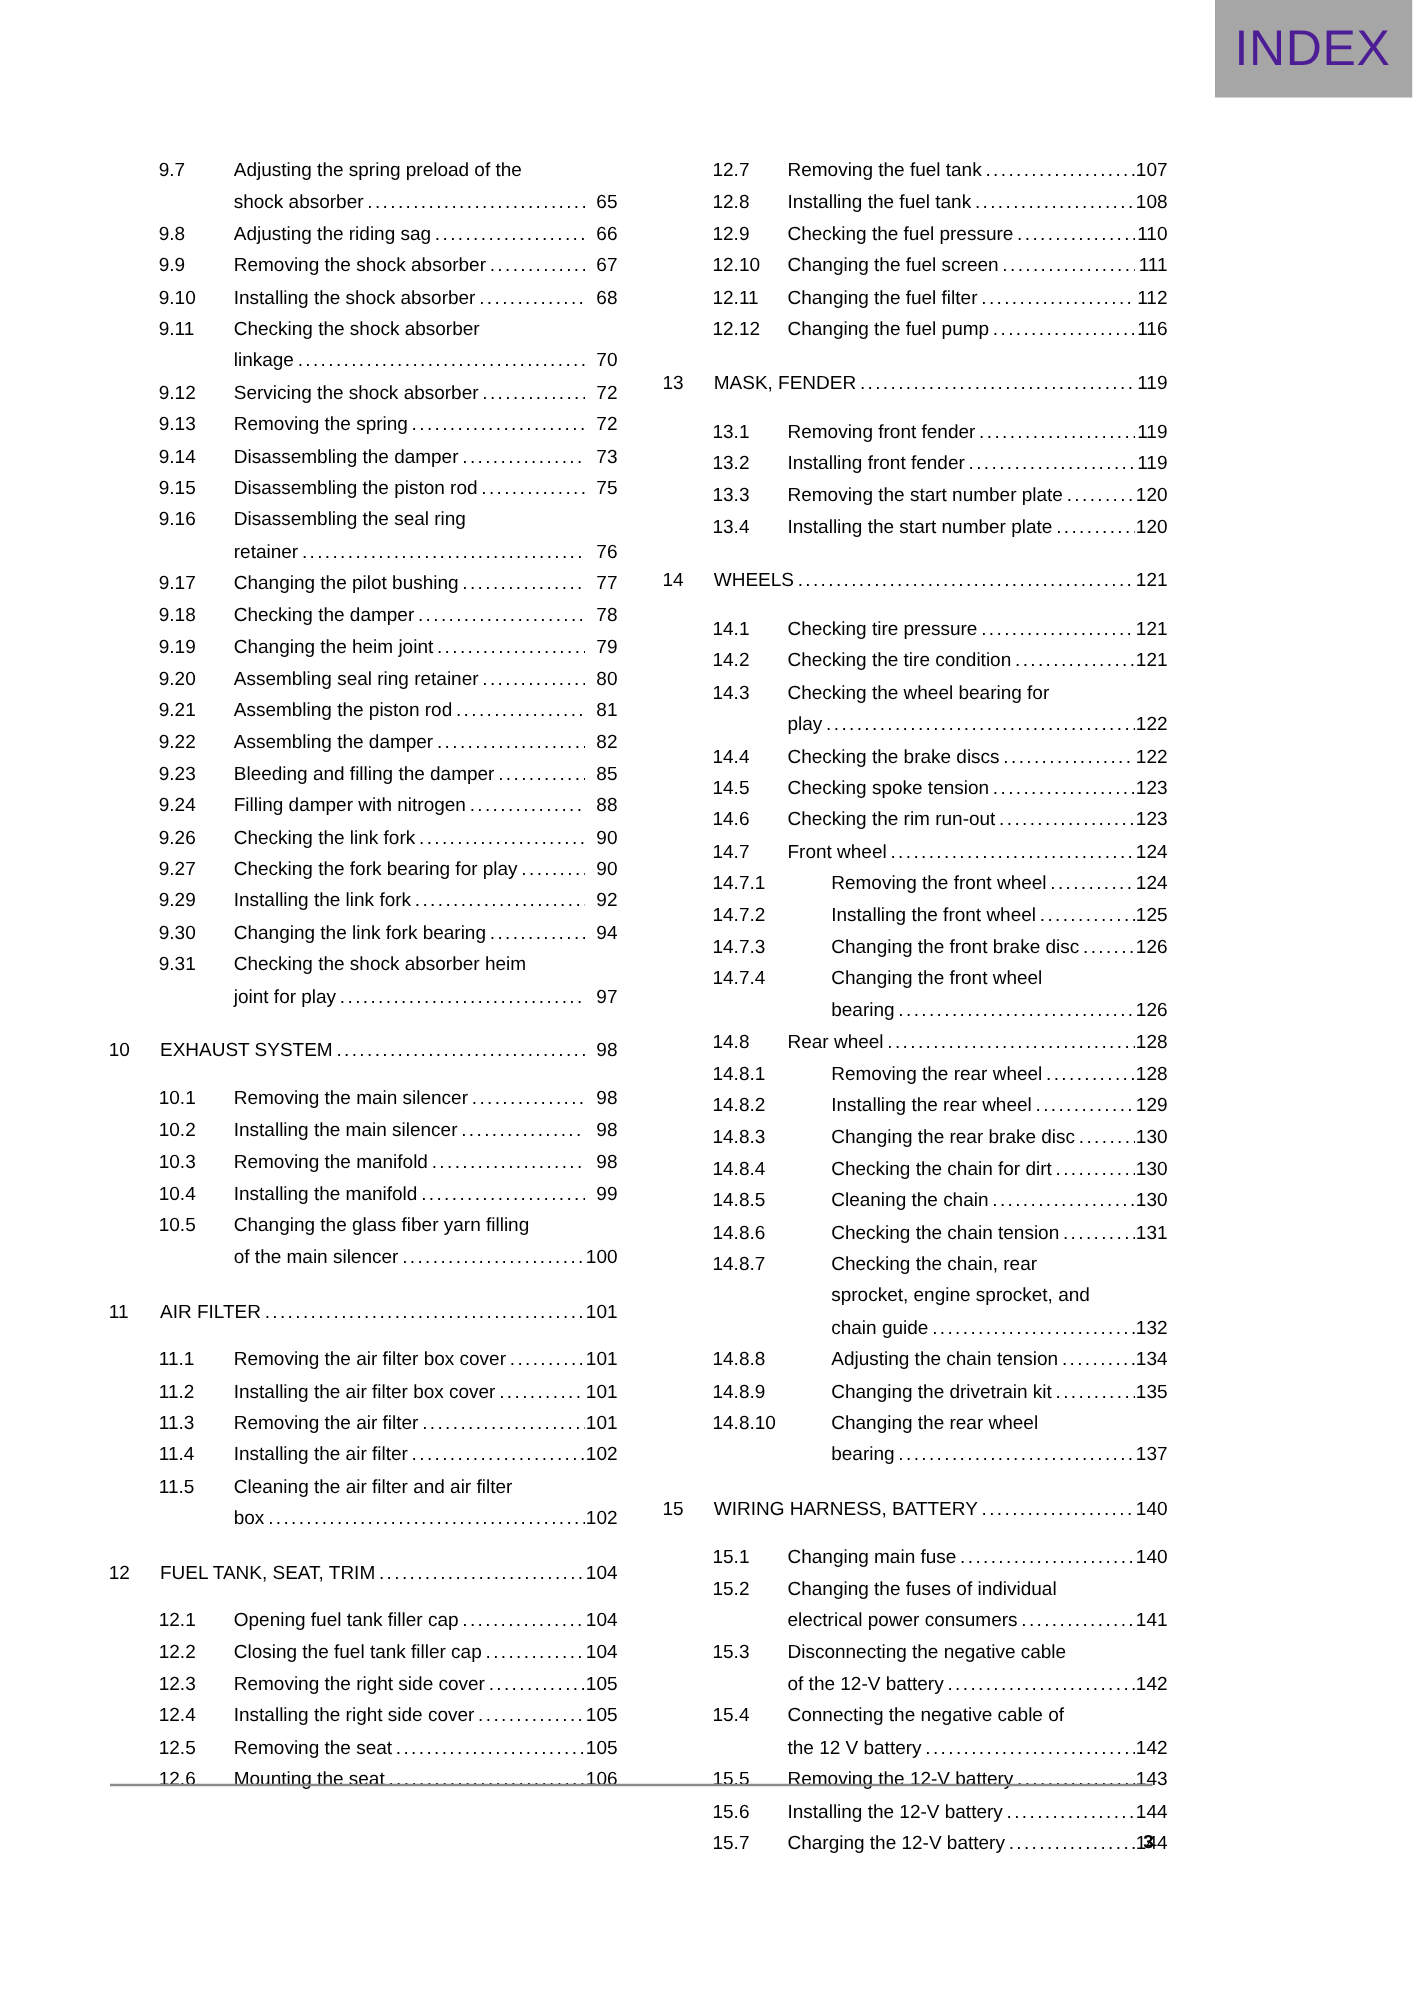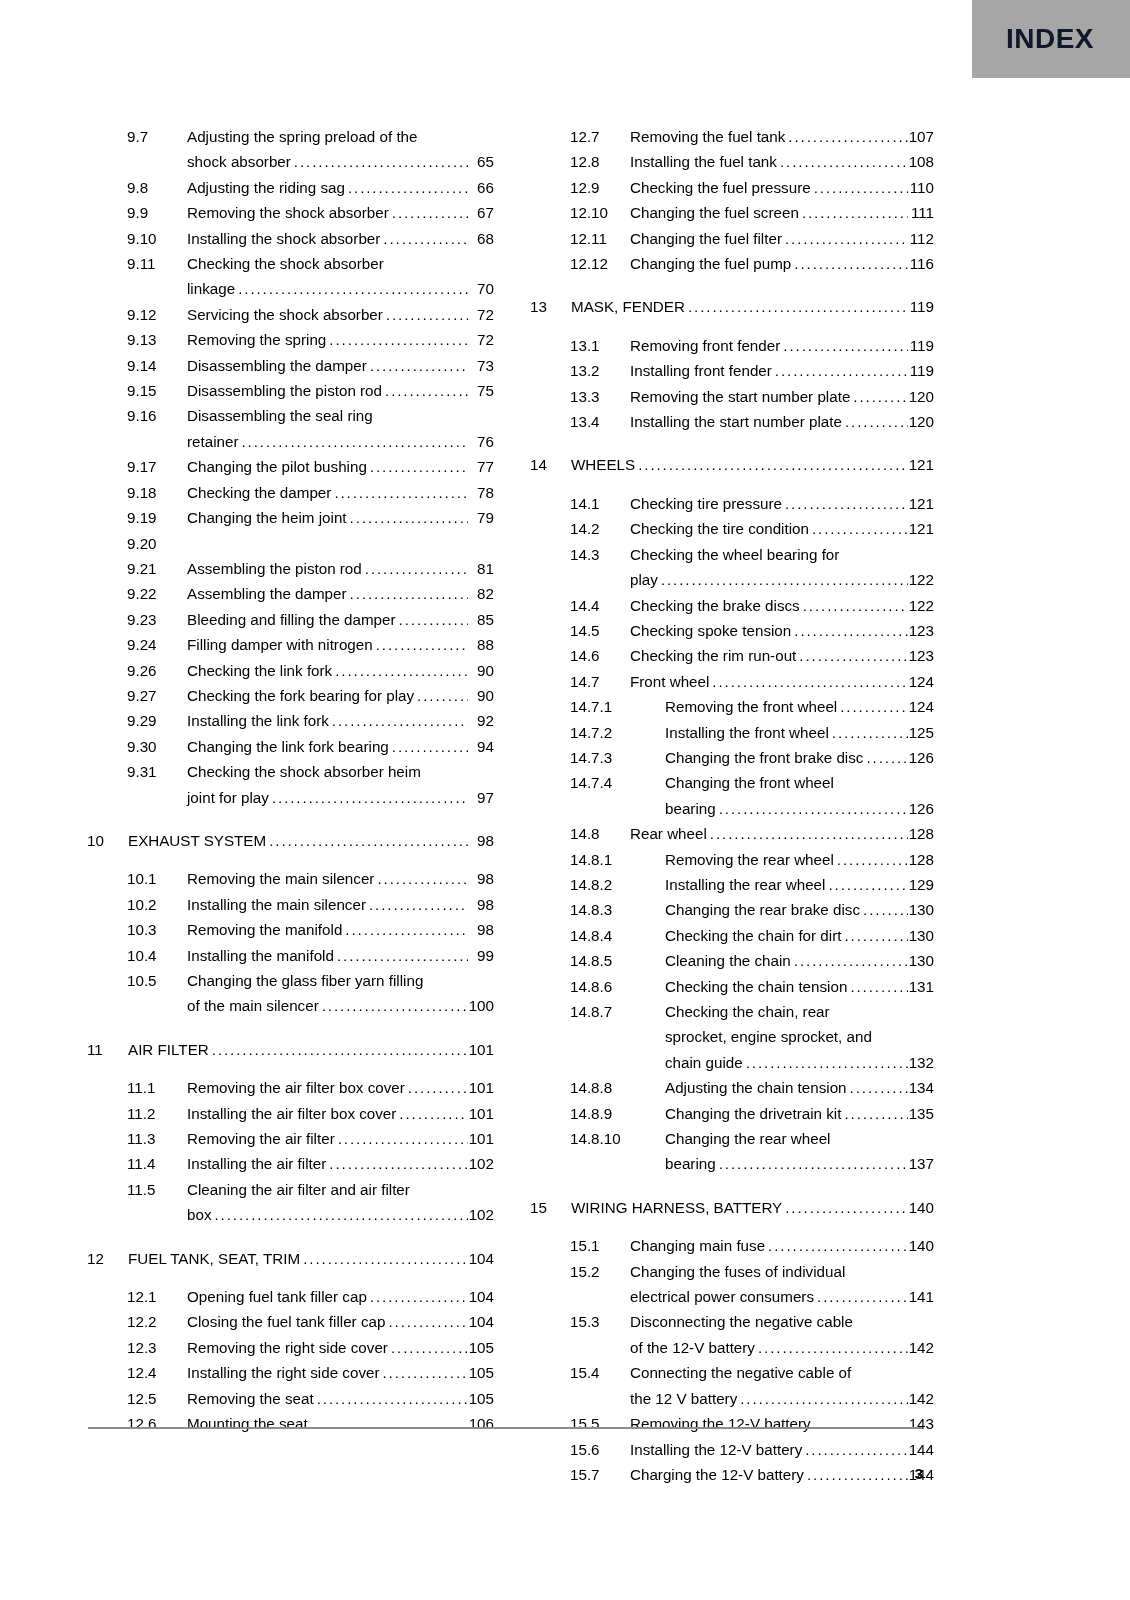--- a/index.html
+++ b/index.html
@@ -23,24 +23,24 @@
     top: 0;
     left: 972px;
     width: 158px;
     height: 78px;
     background: #a6a6a6;
     display: flex;
     align-items: center;
     justify-content: center;
   }
   .index-tab-label {
-    font-size: 28px;
-    font-weight: bold;
+    font-size: 40px;
+    font-weight: normal;
     letter-spacing: 0.5px;
-    color: #0f172a;
+    color: #4c1d95;
     line-height: 1;
     padding-right: 2px;
   }
 
   
   .toc {
     position: absolute;
     top: 124px;
     left: 0;
     width: 1046px;
@@ -270,20 +270,27 @@
         <div class="body">
           <div class="line">
             <span class="title">Changing the heim joint</span>
             <span class="leader"></span>
             <span class="page">79</span>
           </div>
         </div>
       </div>
       <div class="entry lvl2">
         <div class="num">9.20</div>
+        <div class="body">
+          <div class="line">
+            <span class="title">Assembling seal ring retainer</span>
+            <span class="leader"></span>
+            <span class="page">80</span>
+          </div>
+        </div>
       </div>
       <div class="entry lvl2">
         <div class="num">9.21</div>
         <div class="body">
           <div class="line">
             <span class="title">Assembling the piston rod</span>
             <span class="leader"></span>
             <span class="page">81</span>
           </div>
         </div>

